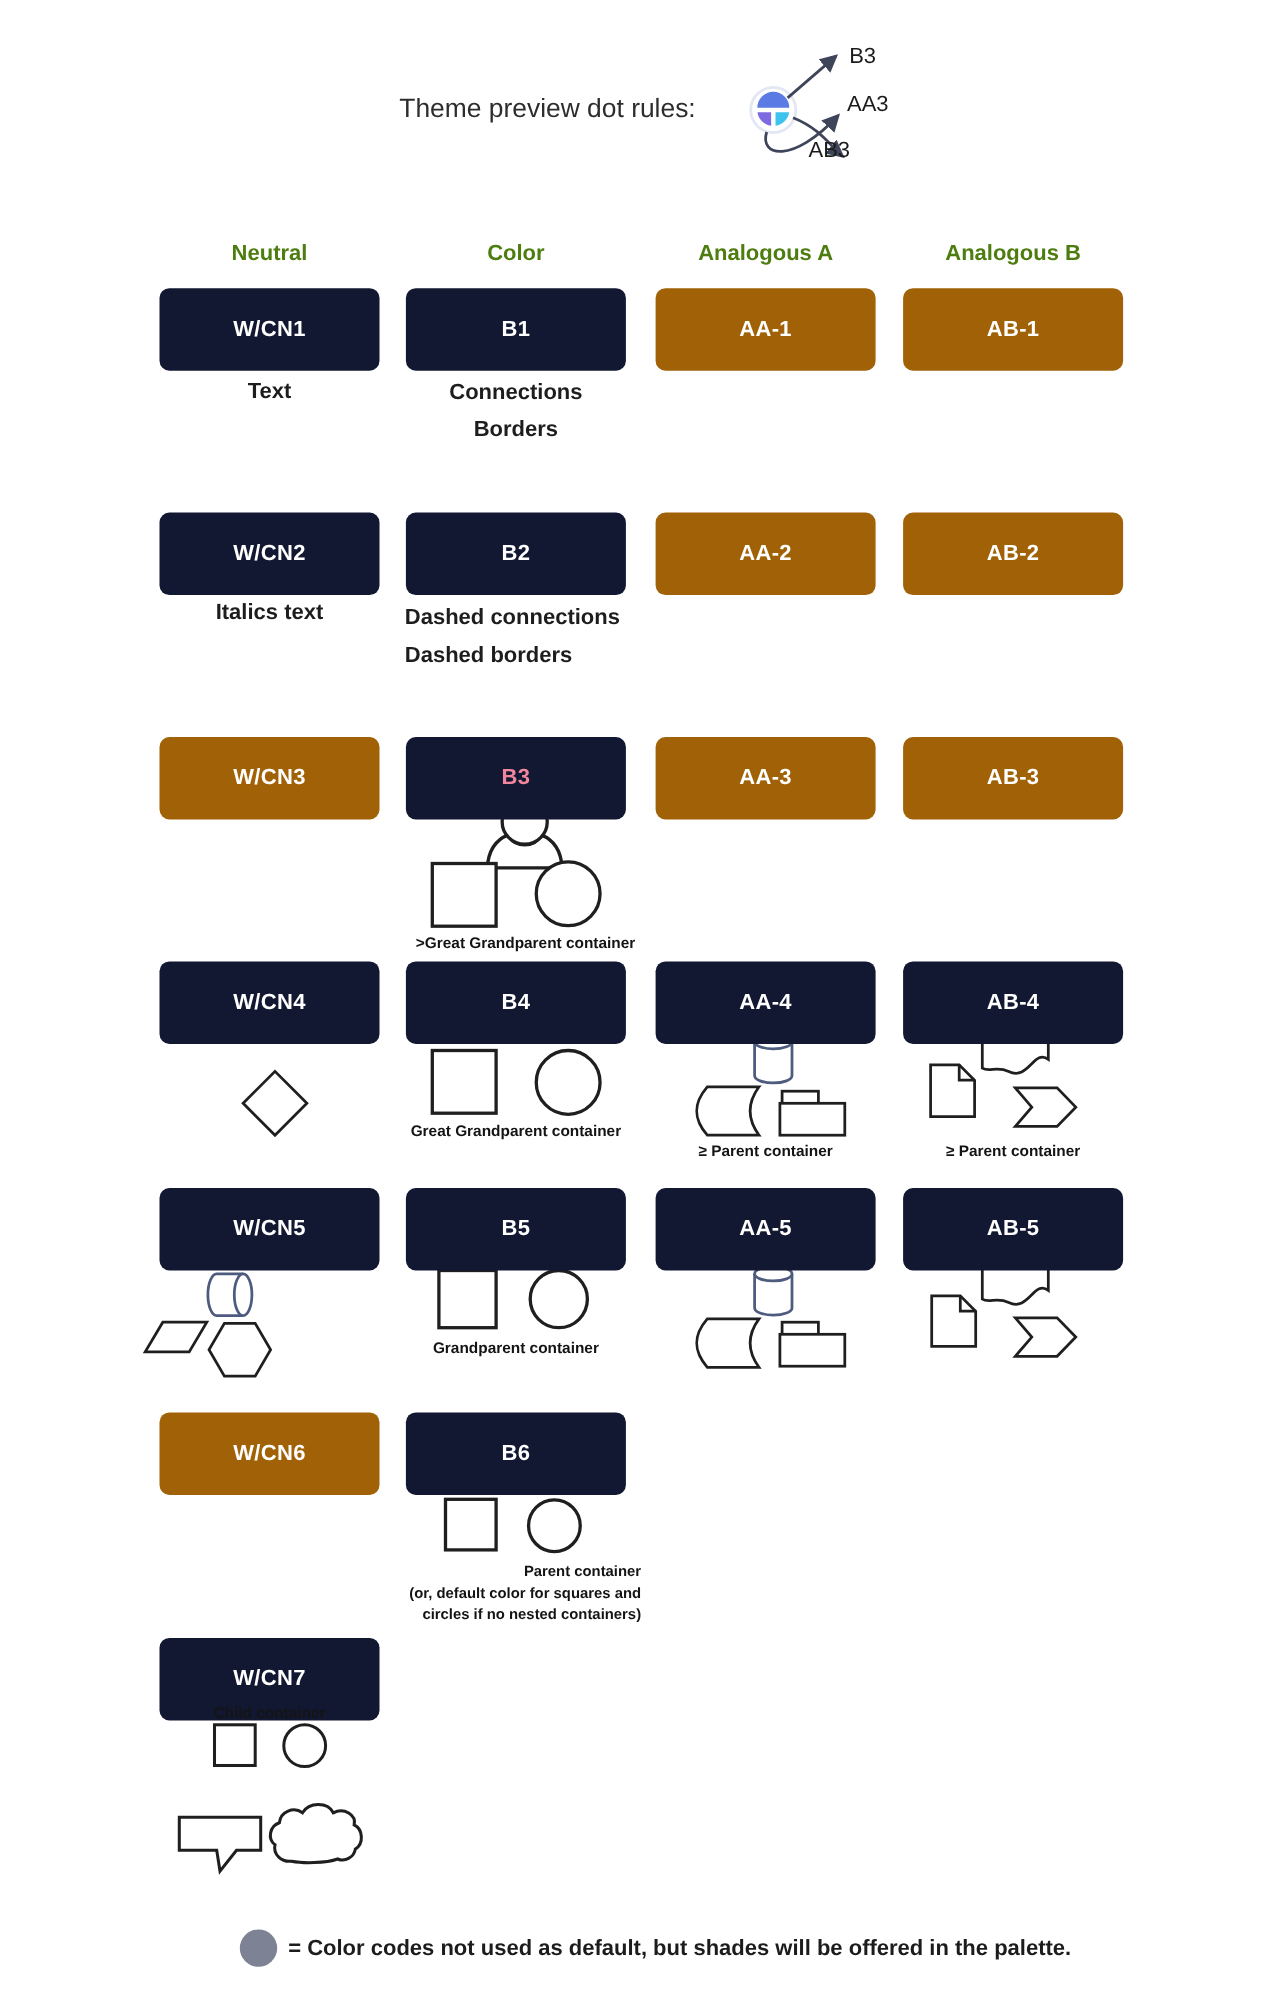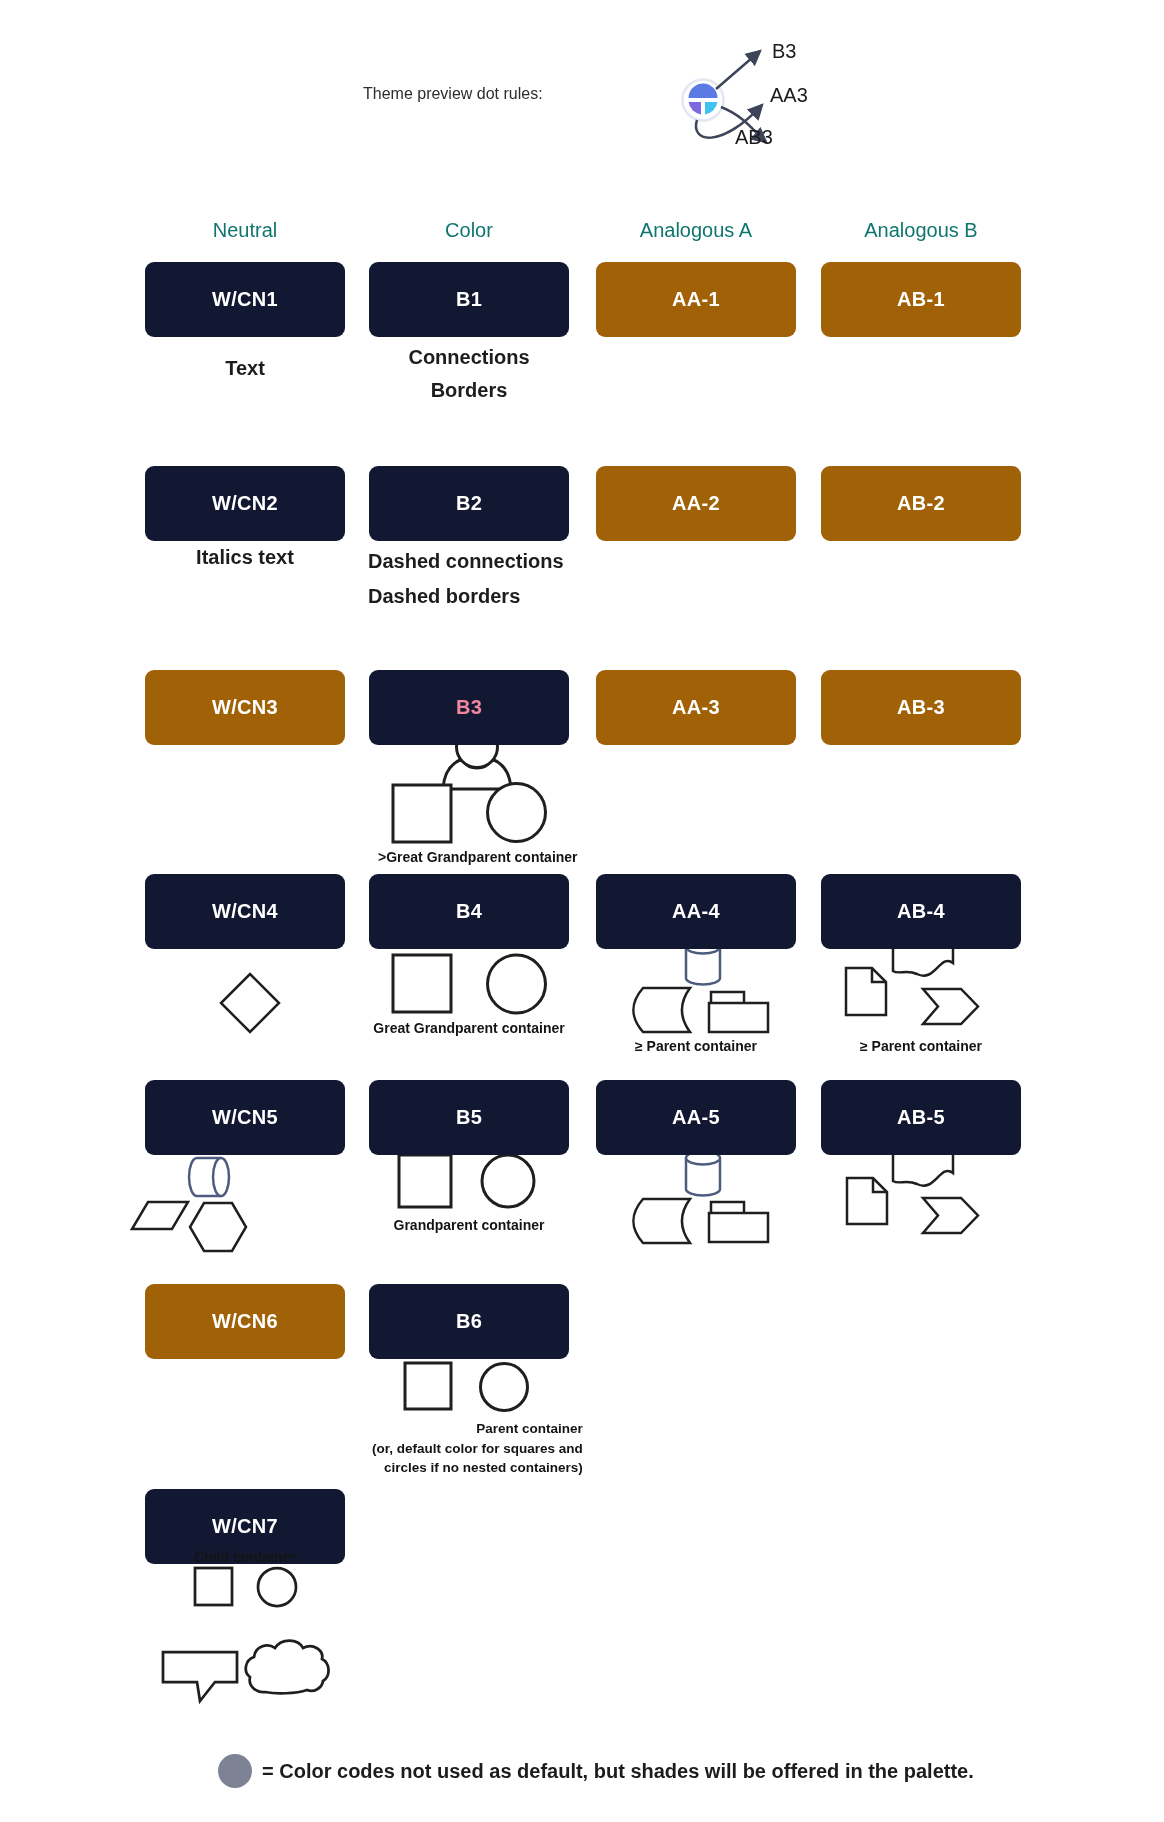--- a/index.html
+++ b/index.html
@@ -1,33 +1,33 @@
 <!DOCTYPE html>
 <html><head>
 <meta charset="utf-8">
 <style>
   html,body{margin:0;padding:0;background:#ffffff;}
   body{font-family:"Liberation Sans","DejaVu Sans",sans-serif;}
   .canvas{position:relative;width:1164px;height:1822px;background:#fff;overflow:hidden;}
   .overlay{position:absolute;left:0;top:0;pointer-events:none;}
-  .title{position:absolute;left:363px;top:85px;font-size:16px;font-weight:400;color:#2d2d2d;white-space:nowrap;}
+  .title{position:absolute;left:363px;top:85px;font-size:24px;font-weight:400;color:#2d2d2d;white-space:nowrap;}
   .dot-label{position:absolute;font-size:20px;font-weight:400;color:#1b1b1b;white-space:nowrap;}
   .lbl-b3{left:772px;top:40px;}
   .lbl-aa3{left:770px;top:84px;}
   .lbl-ab3{left:735px;top:126px;}
-  .hdr{position:absolute;top:219px;width:200px;text-align:center;font-size:20px;font-weight:400;color:#0f766e;}
+  .hdr{position:absolute;top:219px;width:200px;text-align:center;font-size:20px;font-weight:700;color:#4d7c0f;}
   .c0{left:145px}.c1{left:369px}.c2{left:596px}.c3{left:821px}
   .pill{position:absolute;width:200px;height:75px;border-radius:9px;display:flex;align-items:center;justify-content:center;
         font-size:20px;font-weight:700;color:#ffffff;letter-spacing:.3px;}
   .pill.dark{background:#121831;}
   .pill.gray{background:#a16207;}
   .cap-lg{position:absolute;font-size:20px;font-weight:700;color:#1d1d1d;white-space:pre-line;}
   .cap-sm{position:absolute;font-size:14px;font-weight:700;color:#141414;white-space:pre-line;}
   .ctr{width:200px;text-align:center;}
-  .cap-text{left:145px;top:357px;}
+  .cap-text{left:145px;top:345px;}
   .cap-conn{left:369px;top:341px;line-height:33px;}
   .cap-italics{left:145px;top:546px;}
   .cap-dashed{left:368px;top:544px;line-height:35px;text-align:left;white-space:pre-line;}
   .cap-b3{left:378px;top:849px;white-space:nowrap;}
   .cap-b4{left:369px;top:1020px;}
   .cap-aa4{left:596px;top:1038px;}
   .cap-ab4{left:821px;top:1038px;}
   .cap-b5{left:369px;top:1217px;}
   .cap-b6{left:372px;top:1419px;font-size:13.5px;line-height:19.5px;text-align:right;}
   .cap-wcn7{left:145px;top:1549px;}

